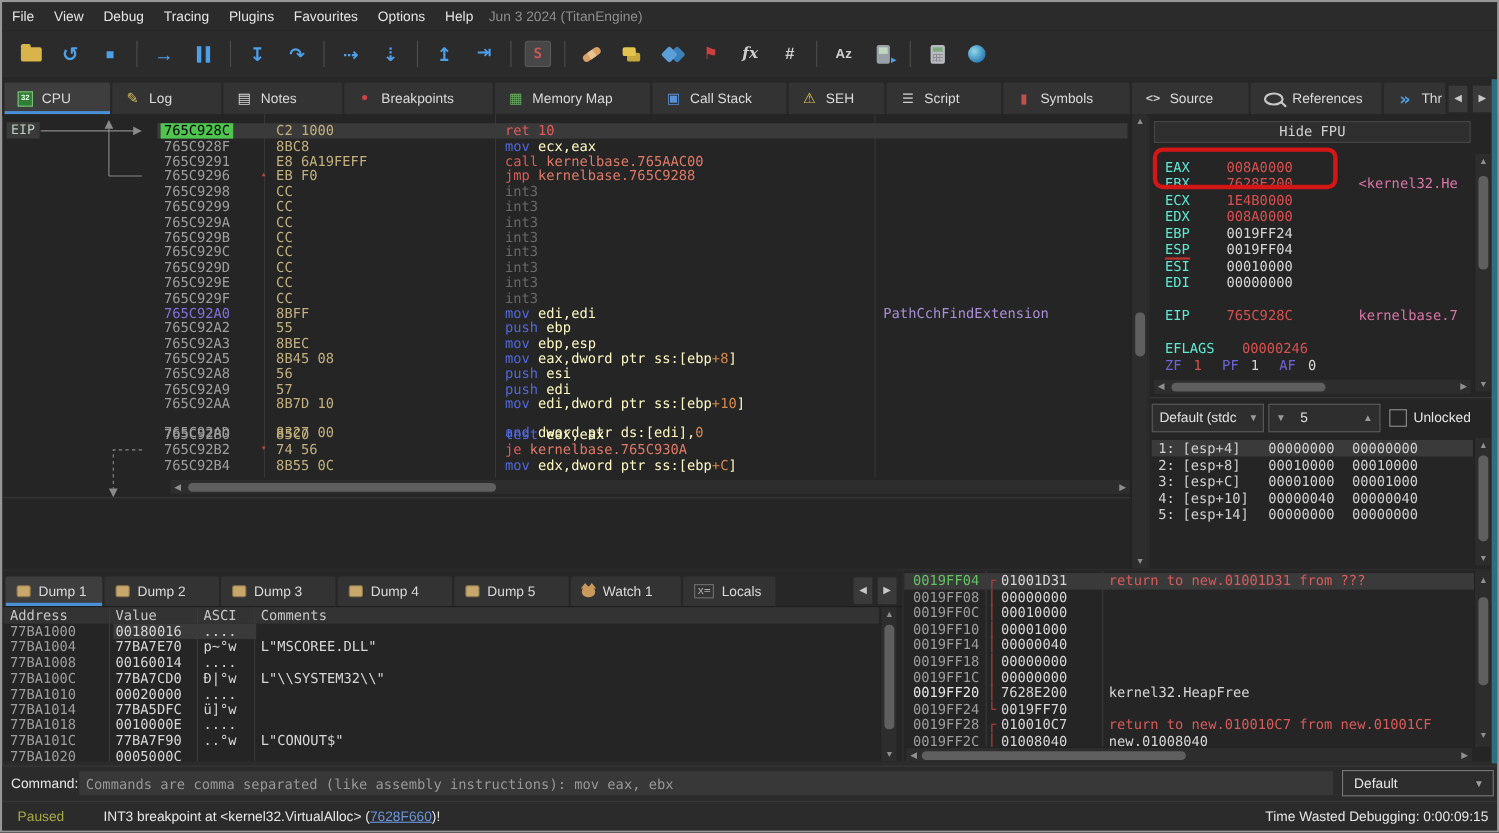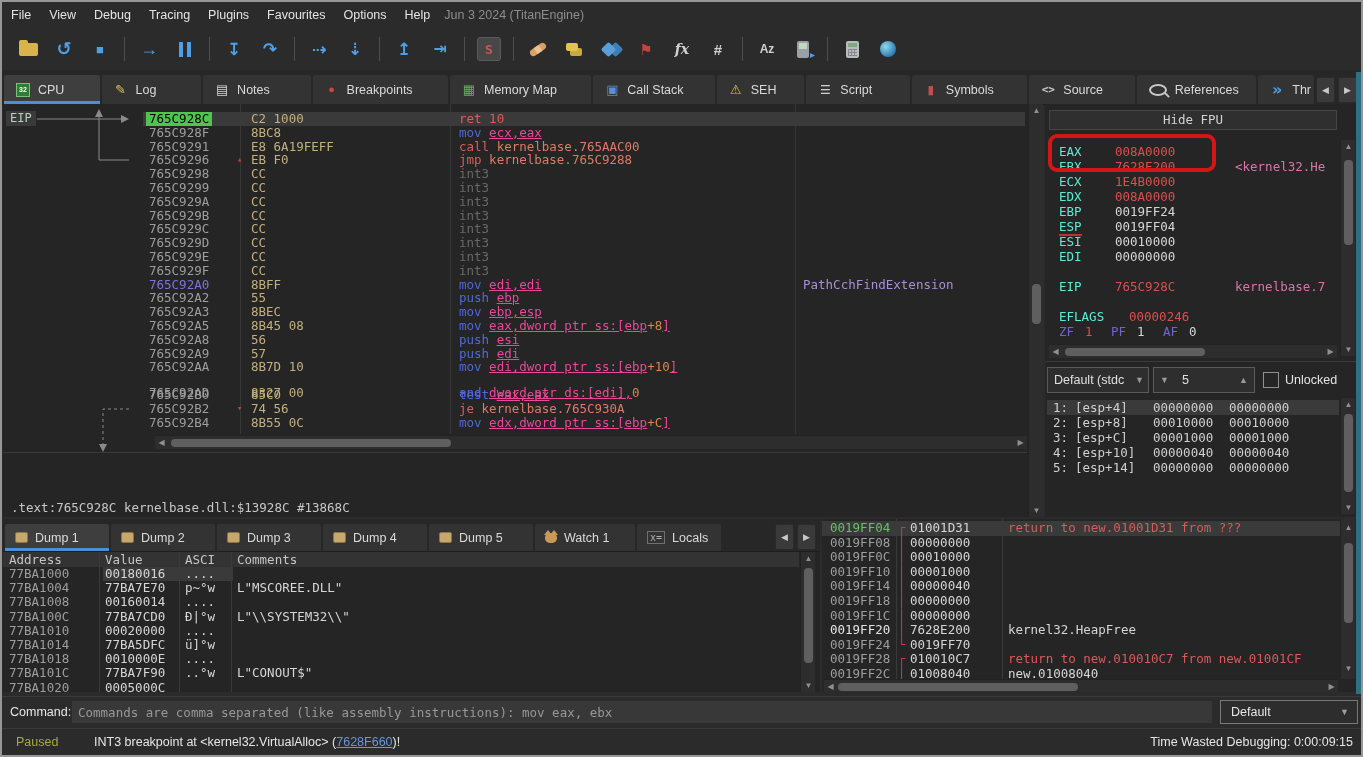--- a/index.html
+++ b/index.html
@@ -76,21 +76,21 @@
   .colsep{position:absolute;top:0;width:1px;height:330px;background:#373737;}
   .drow{position:absolute;left:0;right:18px;height:13.8px;font:12.5px/13.8px "DejaVu Sans Mono",monospace;white-space:pre;}
   .selbg{position:absolute;left:140px;right:0;top:0;bottom:0;background:#3A3A3A;}
   .c-addr{position:absolute;left:146px;color:#9E9E9E;}
   .a-eip{background:#4FC44F;color:#000;padding:0 3px;left:143px;}
   .a-func{color:#8072DC;}
   .c-jarrow{position:absolute;left:234px;color:#B84444;font-size:9px;}
   .c-bytes{position:absolute;left:248px;color:#C2B07E;}
   .c-instr{position:absolute;left:456px;}
   .c-cmt{position:absolute;left:800px;color:#A98FD8;}
-  .sg-mn{color:#5068DC;} .sg-op{color:#ec4899;text-decoration:underline;} .sg-num{color:#D8884E;}
+  .sg-mn{color:#5068DC;} .sg-op{color:#fef9c3;} .sg-num{color:#D8884E;}
   .sg-flw{color:#DE5B5B;} .sg-tgt{color:#DF7A68;} .sg-int3{color:#686868;}
   #eip-label{position:absolute;left:3px;top:7px;background:#3A3A3A;color:#BCCFBB;
              font:12px/15px "DejaVu Sans Mono",monospace;padding:0 4px;}
   .paneline{position:absolute;left:0;height:1px;background:#3A3A3A;}
   .infoline{position:absolute;left:8px;top:396px;font:12.5px "DejaVu Sans Mono",monospace;color:#C8C8C8;}
 
   
   .vsb{position:absolute;width:15px;background:#2D2D2D;border-left:1px solid #222;box-sizing:border-box;}
   .hsb{position:absolute;height:14px;background:#2D2D2D;border-top:1px solid #222;box-sizing:border-box;}
   .sb-thumb-v{position:absolute;left:3px;width:9px;background:#5F5F5F;border-radius:4px;}
@@ -373,21 +373,20 @@
       <span class="sb-ar-h" style="left:0;">◀</span>
       <div class="sb-thumb-h" style="left:16px;width:280px;"></div>
       <span class="sb-ar-h" style="right:0;">▶</span>
     </div>
     <div class="paneline" style="top:348px;width:1024px;"></div>
     <div class="vsb" style="right:0;top:0;bottom:0;">
       <span class="sb-ar" style="top:0;">▲</span>
       <div class="sb-thumb-v" style="top:180px;height:40px;"></div>
       <span class="sb-ar" style="bottom:0;">▼</span>
     </div>
-    <div class="infoline">.text:765C928C kernelbase.dll:$13928C #13868C</div>
   </div>
 
   <div id="registers" class="pane">
     <div id="hide-fpu">Hide FPU</div>
     <div id="reg-rows">
         <div class="rrow" style="top: 40px;"><span class="r-name">EAX</span><span class="r-val red">008A0000</span></div>
         <div class="rrow" style="top: 55px;"><span class="r-name">EBX</span><span class="r-val red">7628E200</span><span class="r-cmt">&lt;kernel32.He</span></div>
         <div class="rrow" style="top: 70px;"><span class="r-name">ECX</span><span class="r-val red">1E4B0000</span></div>
         <div class="rrow" style="top: 85px;"><span class="r-name">EDX</span><span class="r-val red">008A0000</span></div>
         <div class="rrow" style="top: 100px;"><span class="r-name">EBP</span><span class="r-val">0019FF24</span></div>
@@ -433,21 +432,21 @@
       </div>
     <div class="vsb" style="left:295px;top:294px;height:116px;">
       <span class="sb-ar" style="top:0;">▲</span>
       <div class="sb-thumb-v" style="top:16px;height:78px;"></div>
       <span class="sb-ar" style="bottom:0;">▼</span>
     </div>
   </div>
 
   <div id="dumppane" class="pane">
     <div id="dumptabs">
-        <div class="dtab active" style="width: 104px;">
+        <div class="dtab active" style="width: 88px;">
           <span class="d-dump"></span>
           <span>Dump 1</span>
         </div>
         <div class="dtab" style="width: 104px;">
           <span class="d-dump"></span>
           <span>Dump 2</span>
         </div>
         <div class="dtab" style="width: 104px;">
           <span class="d-dump"></span>
           <span>Dump 3</span>

